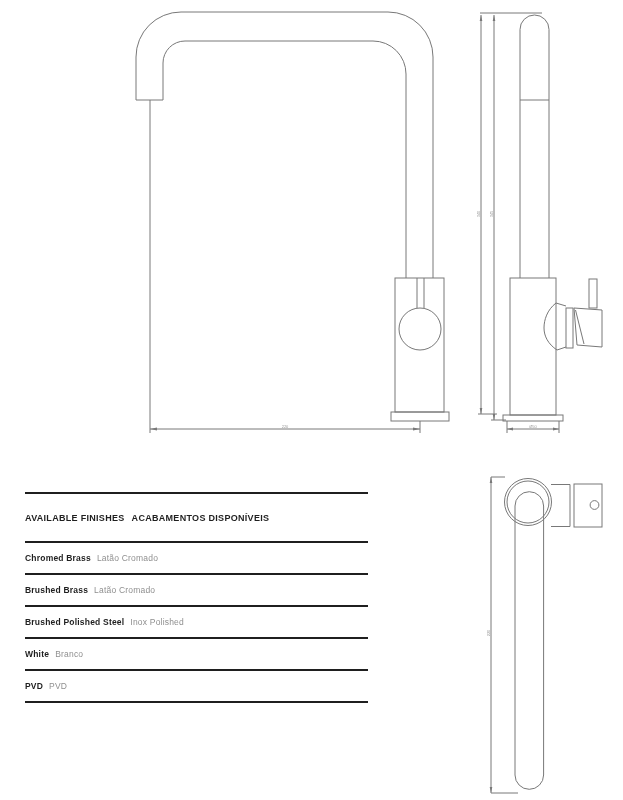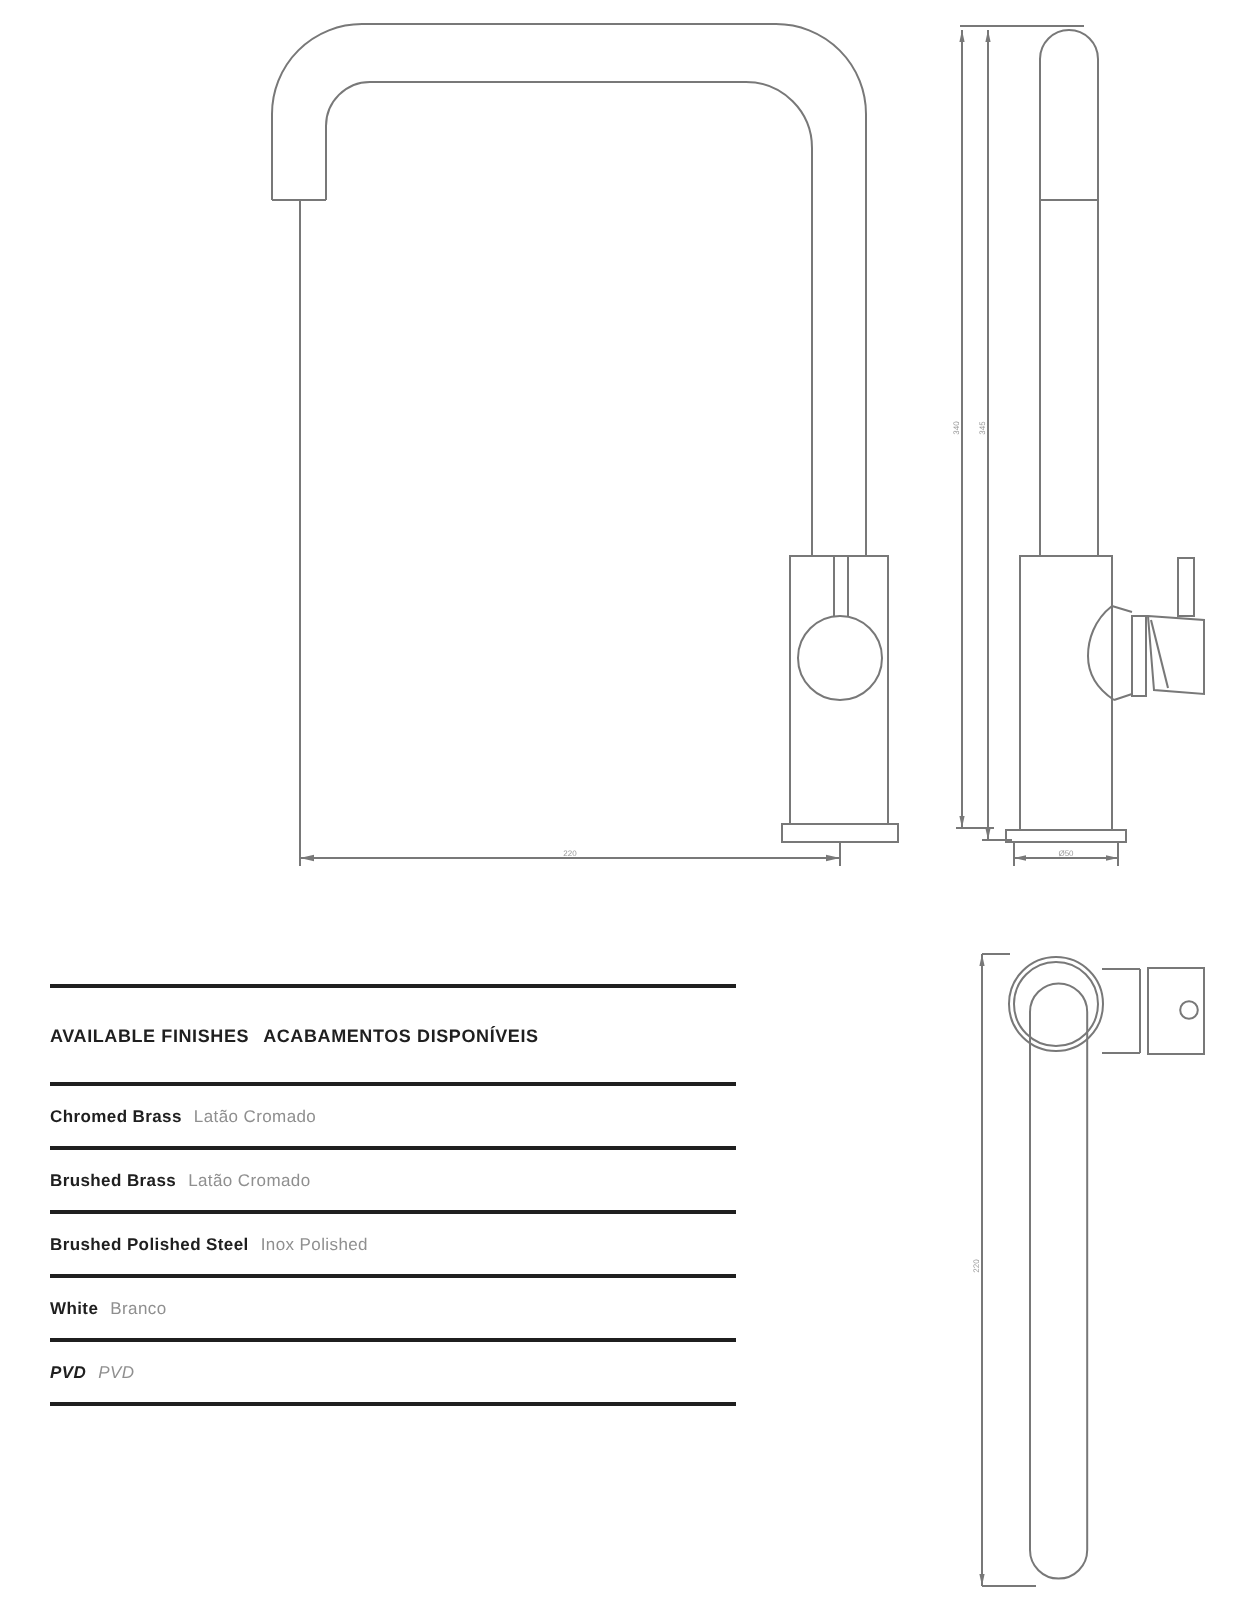--- a/index.html
+++ b/index.html
@@ -16,21 +16,21 @@
   .f-header{
     height:47px;border-top:2px solid #1f1f1f;
     display:flex;align-items:center;gap:7px;
     font-size:9px;font-weight:bold;color:#1f1f1f;letter-spacing:0.3px;
   }
   .f-row{
     height:30px;border-top:2px solid #1f1f1f;
     display:flex;align-items:center;gap:6px;
     font-size:8.5px;letter-spacing:0.2px;
   }
-  .f-row:last-child{border-bottom:2px solid #1f1f1f;font-style:italic;}
+  .f-row:last-child{border-bottom:2px solid #1f1f1f;}
   .f-en{font-weight:bold;color:#1f1f1f;}
   .f-pt{color:#8f8f8f;}
   .f-header .f-pt{color:#1f1f1f;font-weight:bold;}
   svg text{font-family:"Liberation Sans",sans-serif;}
 </style>
 </head>
 <body>
 
 <div class="page">
 

